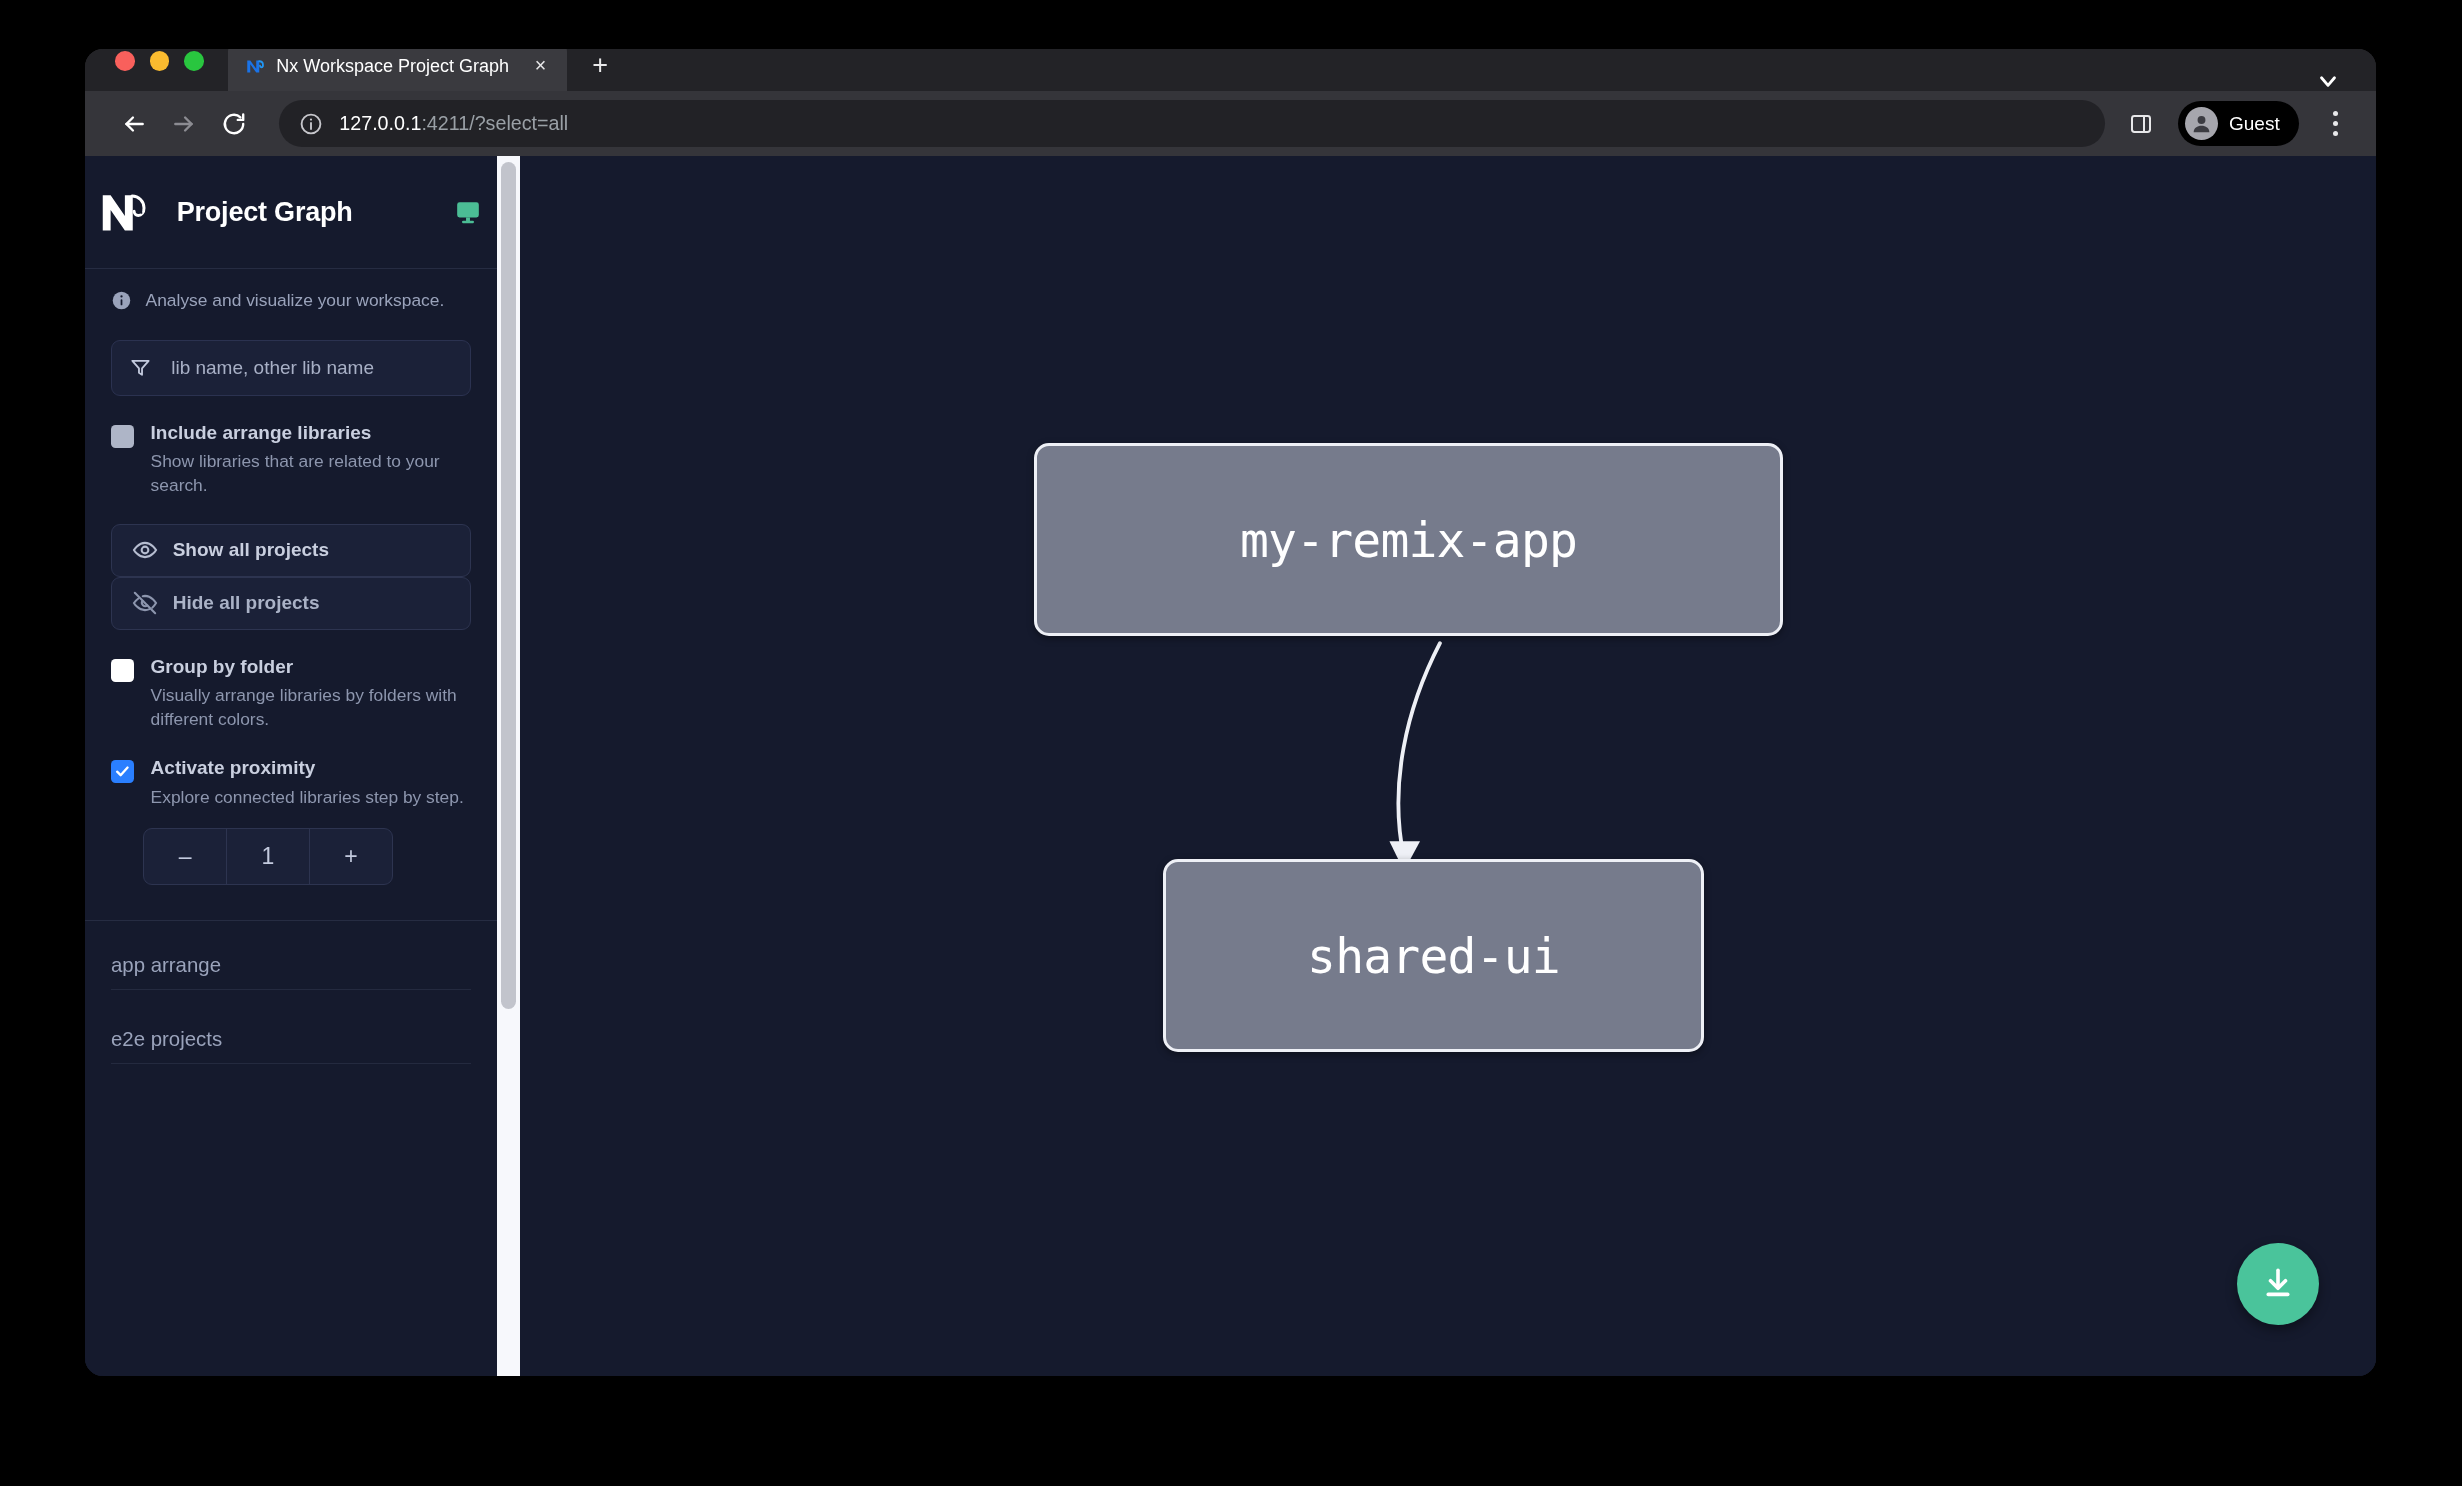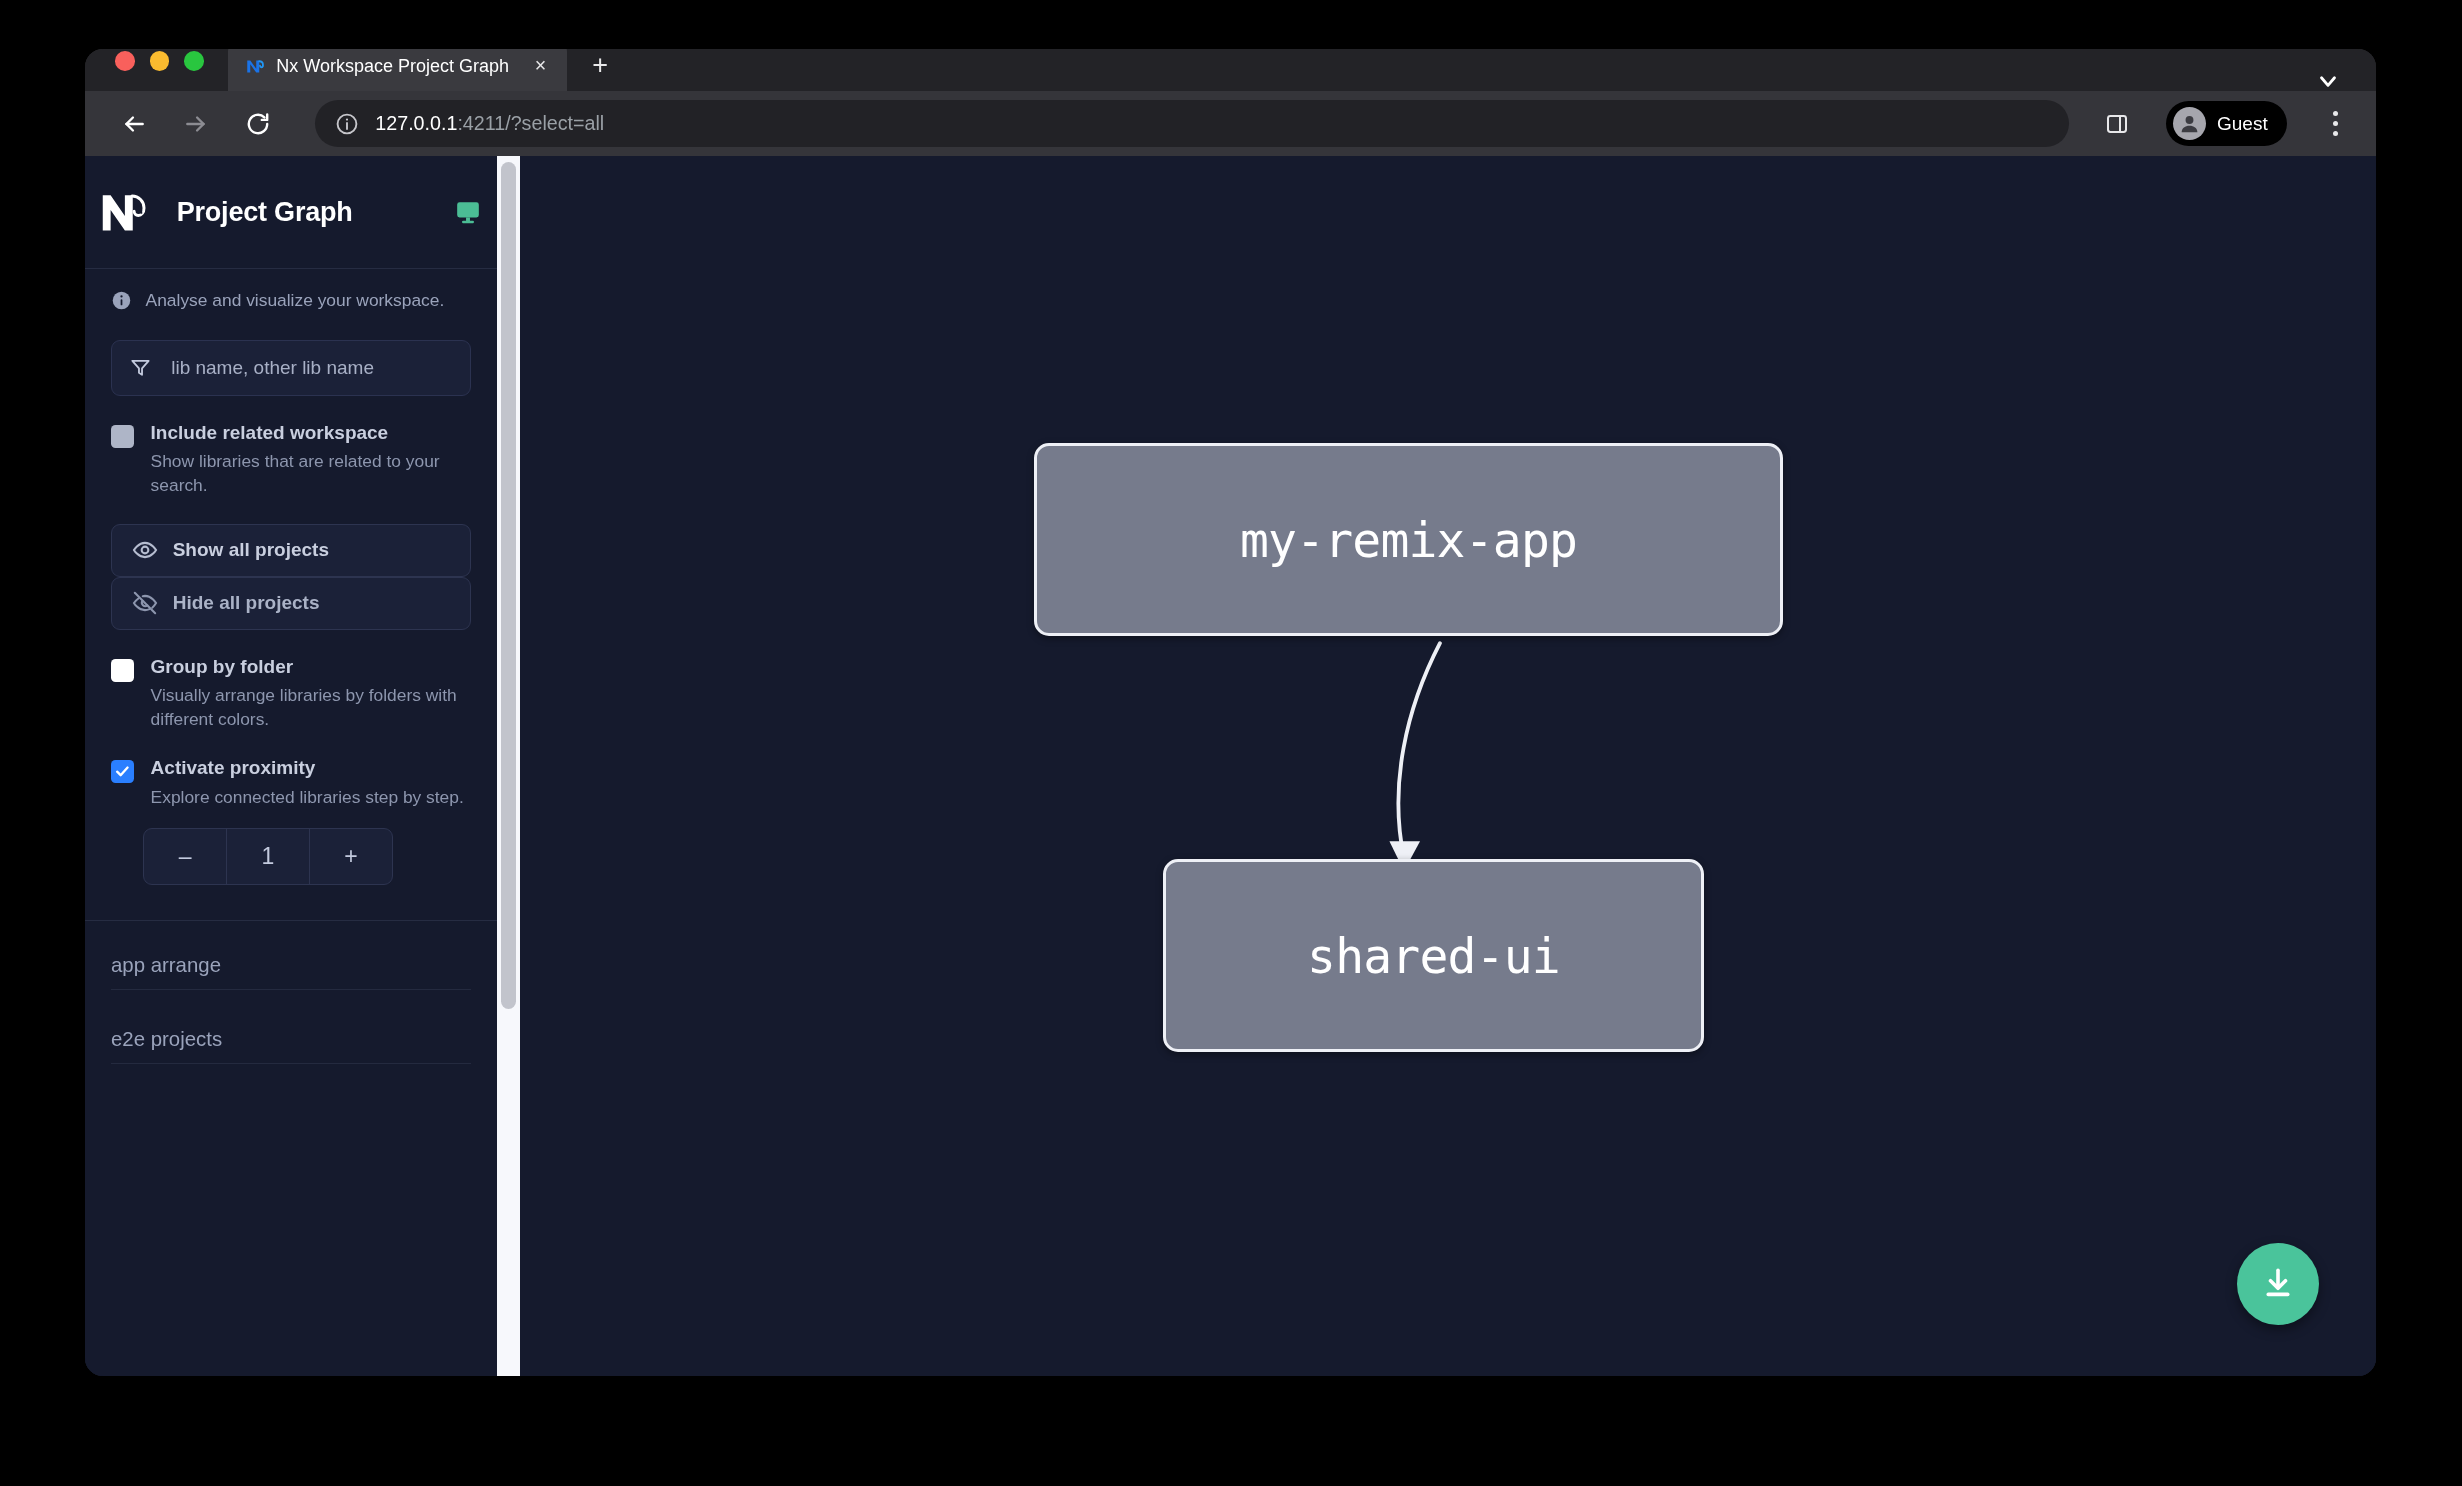--- a/index.html
+++ b/index.html
@@ -94,21 +94,21 @@
     color: #ffffff;
   }
 
   
   .toolbar {
     height: 65px;
     background: #35353a;
     display: flex;
     align-items: center;
     padding: 0 21px 0 27px;
-    gap: 18px;
+    gap: 6px;
     flex: none;
   }
   .nav-btn {
     width: 44px; height: 44px;
     border-radius: 50%;
     display: flex; align-items: center; justify-content: center;
     color: #ffffff;
     flex: none;
   }
   .nav-btn.disabled { color: #8c8c92; }
@@ -530,21 +530,21 @@
               <polygon points="3.5 5 20.5 5 13.6 13 13.6 19.6 10.4 17.4 10.4 13"></polygon>
             </svg>
           </span>
           <input class="search-input" type="text" placeholder="lib name, other lib name" style="">
         </div>
 
         <div class="check-group">
           <div class="check-row">
             <span class="cbx grey"></span>
             <div>
-              <div class="check-label">Include related workspace</div>
+              <div class="check-label">Include arrange libraries</div>
               <div class="check-desc">Show libraries that are related to your search.</div>
             </div>
           </div>
         </div>
 
         <div class="btn-stack">
           <div class="ghost-btn">
             <span class="eye">
               <svg viewBox="0 0 24 24" width="26" height="26" fill="none" stroke="currentColor" stroke-width="1.9">
                 <path d="M1.8 12S5.6 5.4 12 5.4 22.2 12 22.2 12 18.4 18.6 12 18.6 1.8 12 1.8 12z"></path>

